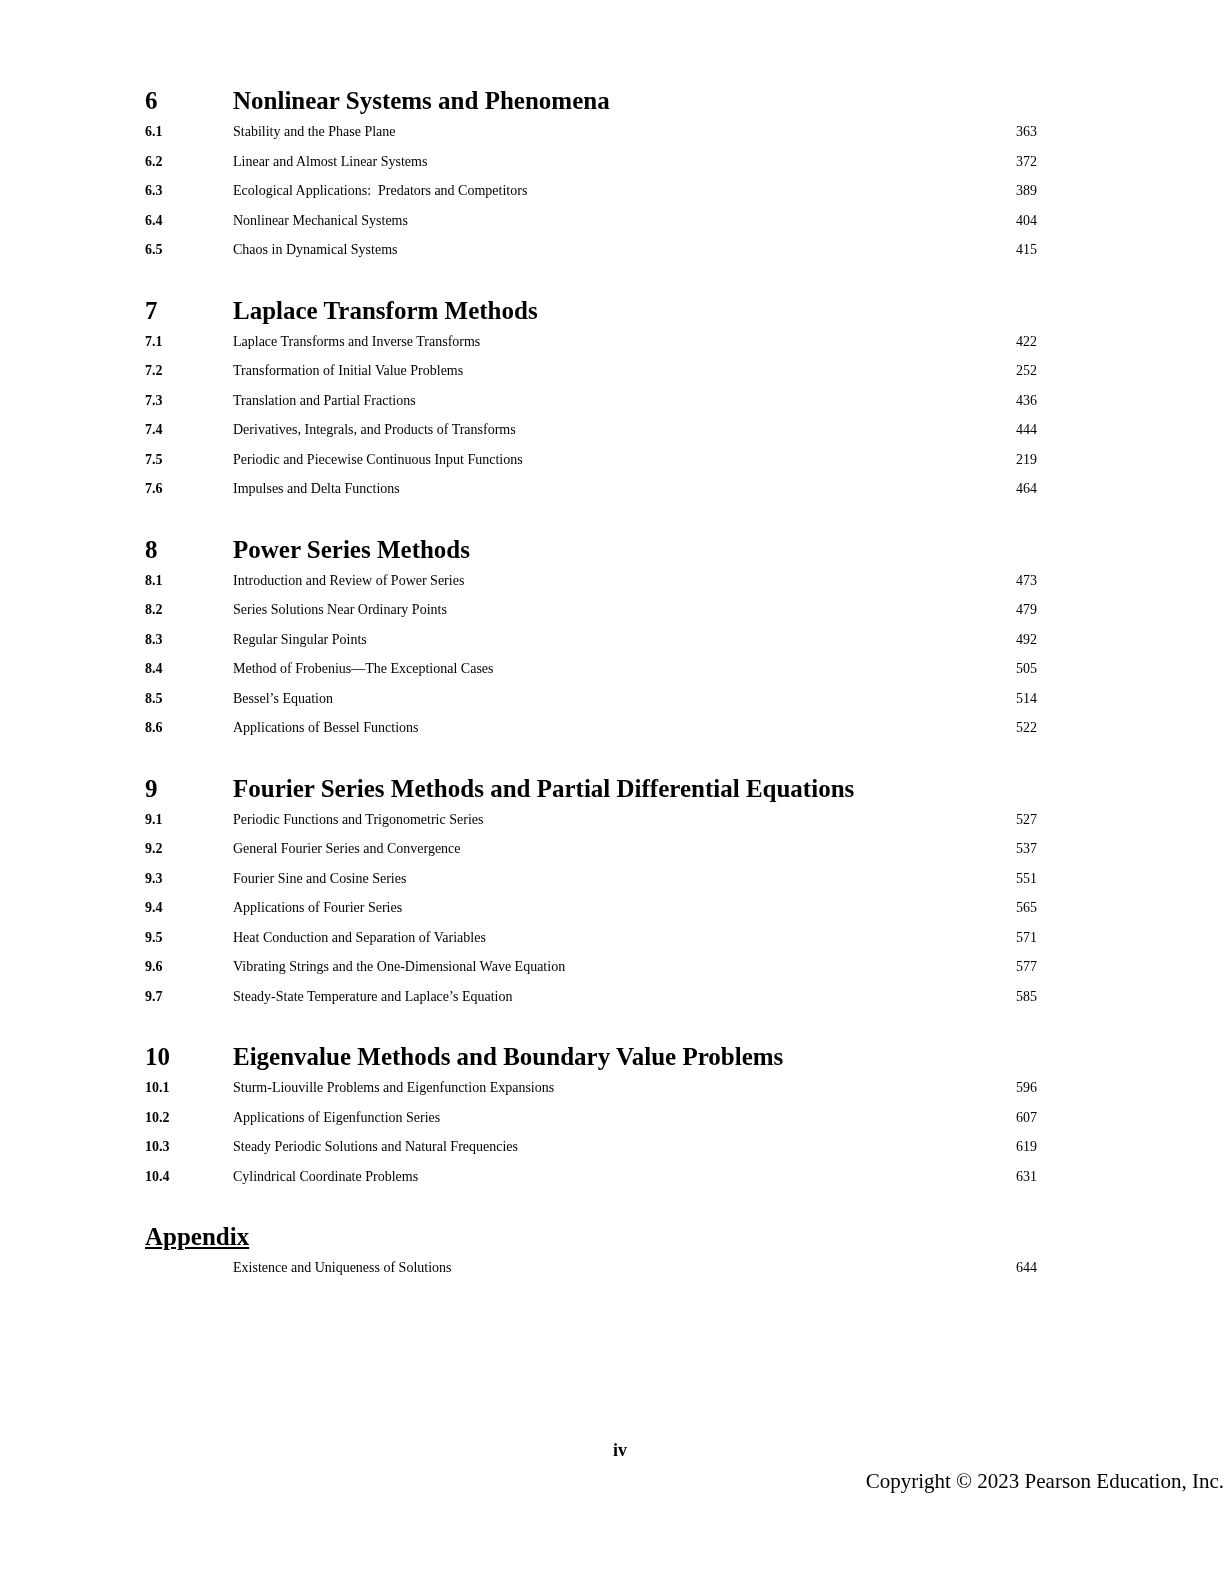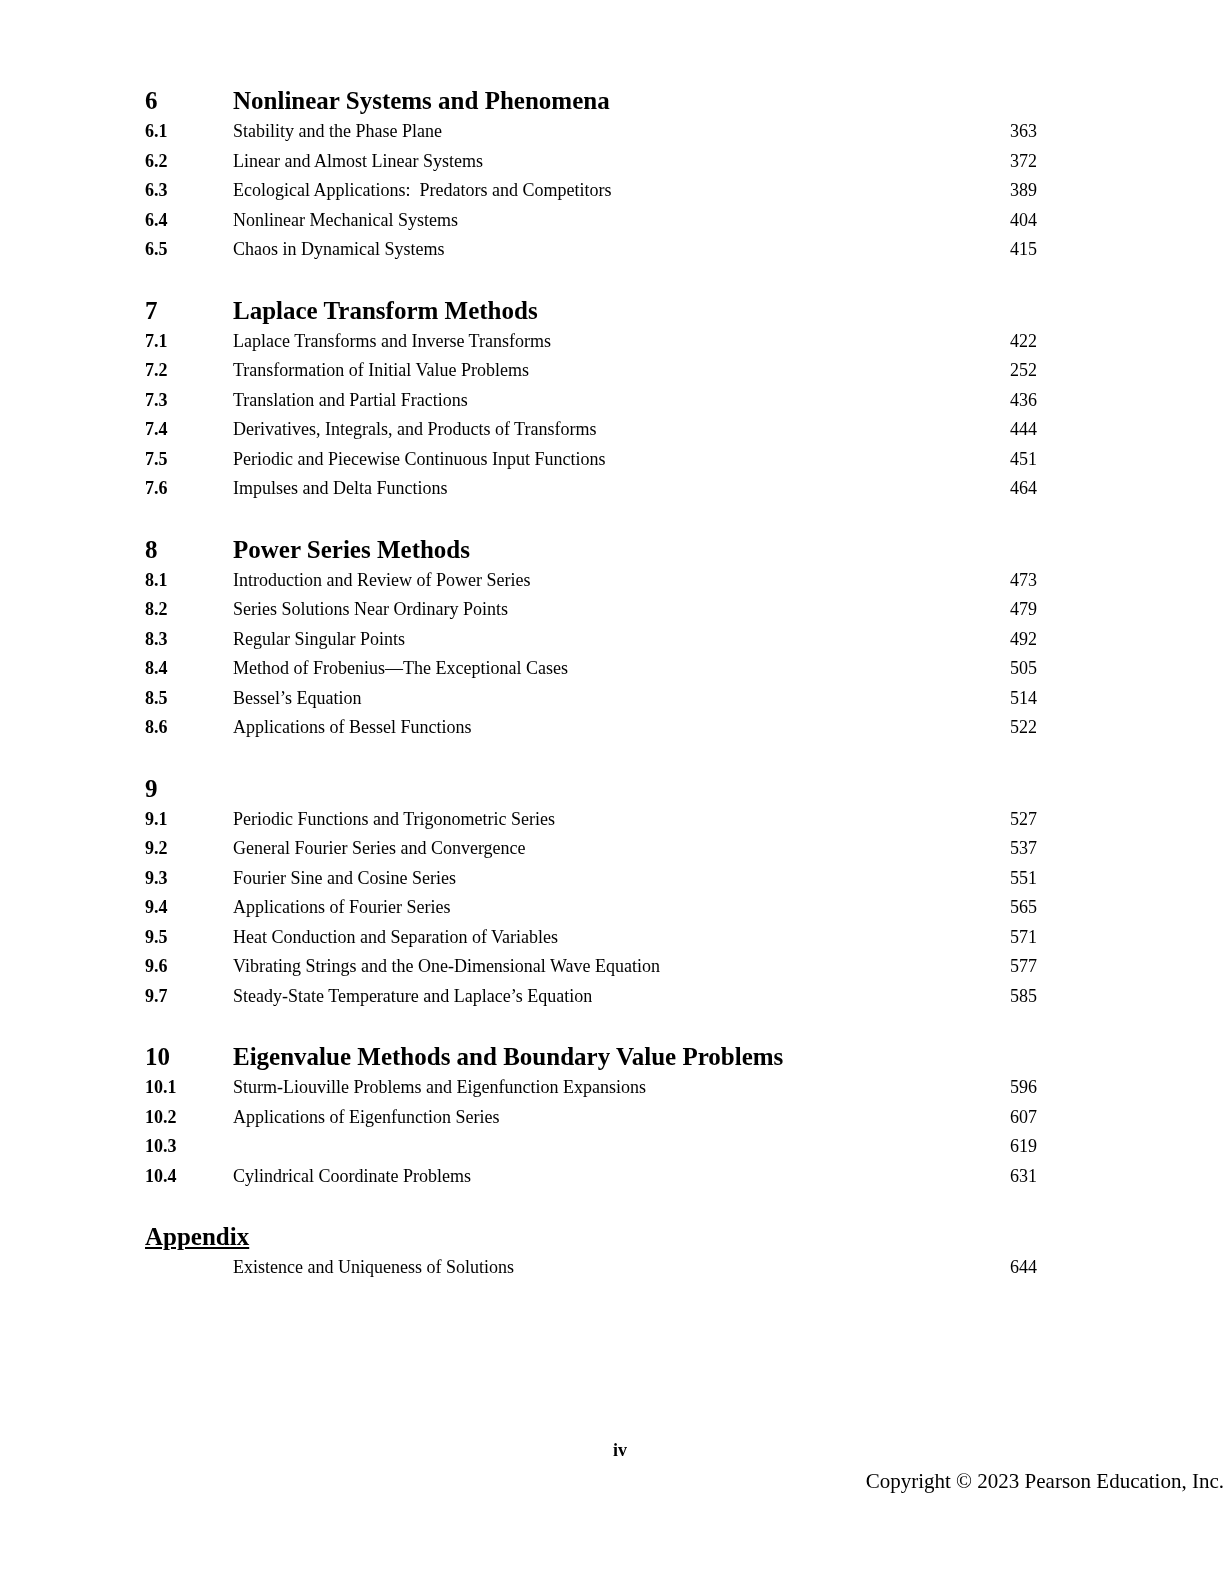--- a/index.html
+++ b/index.html
@@ -32,21 +32,21 @@
   .heading-row {
     font-weight: bold;
     font-size: 25px;
     line-height: 32px;
   }
   .col-num {
     flex: 0 0 88px;
     width: 88px;
   }
   .entry-row {
-    font-size: 18px;
+    font-size: 14px;
     line-height: 29.5px;
   }
   .entry-num { font-weight: bold; }
   .entry-title { white-space: pre-wrap; }
   .heading-title { white-space: pre-wrap; }
   .appendix-title { text-decoration: underline; }
   .page-num { margin-left: auto; }
 
   .footer-roman {
     position: absolute;
@@ -125,21 +125,21 @@
           <span class="page-num">436</span>
         </div>
         <div class="row entry-row">
           <span class="col-num entry-num">7.4</span>
           <span class="entry-title">Derivatives, Integrals, and Products of Transforms</span>
           <span class="page-num">444</span>
         </div>
         <div class="row entry-row">
           <span class="col-num entry-num">7.5</span>
           <span class="entry-title">Periodic and Piecewise Continuous Input Functions</span>
-          <span class="page-num">451</span>
+          <span class="page-num">219</span>
         </div>
         <div class="row entry-row">
           <span class="col-num entry-num">7.6</span>
           <span class="entry-title">Impulses and Delta Functions</span>
           <span class="page-num">464</span>
         </div>
       </section>
       <section class="toc-section">
         <div class="row heading-row">
           <span class="col-num heading-num">8</span>
@@ -172,20 +172,21 @@
         </div>
         <div class="row entry-row">
           <span class="col-num entry-num">8.6</span>
           <span class="entry-title">Applications of Bessel Functions</span>
           <span class="page-num">522</span>
         </div>
       </section>
       <section class="toc-section">
         <div class="row heading-row">
           <span class="col-num heading-num">9</span>
+          <span class="heading-title">Fourier Series Methods and Partial Differential Equations</span>
         </div>
         <div class="row entry-row">
           <span class="col-num entry-num">9.1</span>
           <span class="entry-title">Periodic Functions and Trigonometric Series</span>
           <span class="page-num">527</span>
         </div>
         <div class="row entry-row">
           <span class="col-num entry-num">9.2</span>
           <span class="entry-title">General Fourier Series and Convergence</span>
           <span class="page-num">537</span>
@@ -226,20 +227,21 @@
           <span class="entry-title">Sturm-Liouville Problems and Eigenfunction Expansions</span>
           <span class="page-num">596</span>
         </div>
         <div class="row entry-row">
           <span class="col-num entry-num">10.2</span>
           <span class="entry-title">Applications of Eigenfunction Series</span>
           <span class="page-num">607</span>
         </div>
         <div class="row entry-row">
           <span class="col-num entry-num">10.3</span>
+          <span class="entry-title">Steady Periodic Solutions and Natural Frequencies</span>
           <span class="page-num">619</span>
         </div>
         <div class="row entry-row">
           <span class="col-num entry-num">10.4</span>
           <span class="entry-title">Cylindrical Coordinate Problems</span>
           <span class="page-num">631</span>
         </div>
       </section>
       <section class="toc-section is-appendix">
         <div class="row heading-row">

